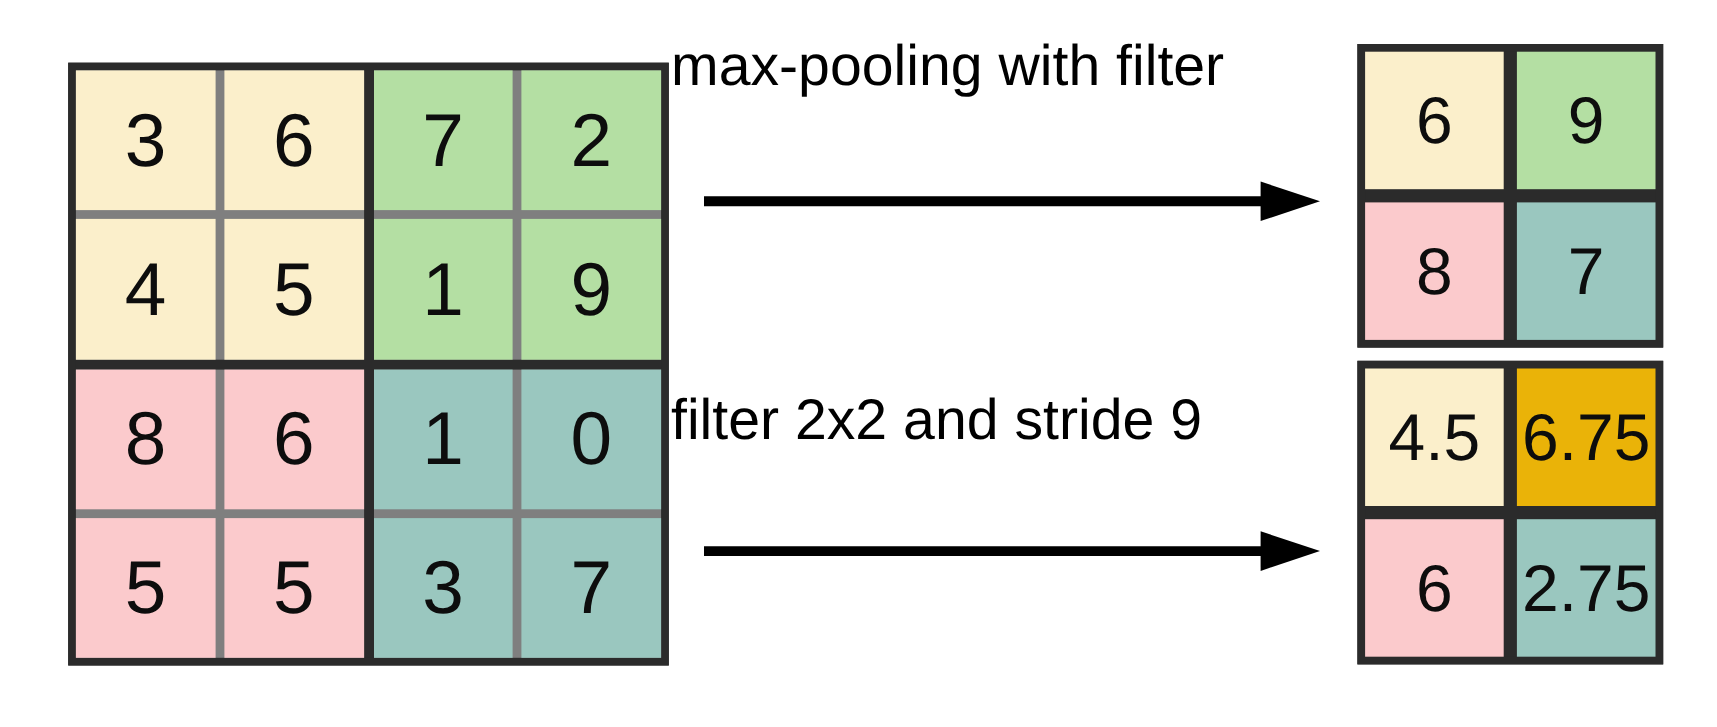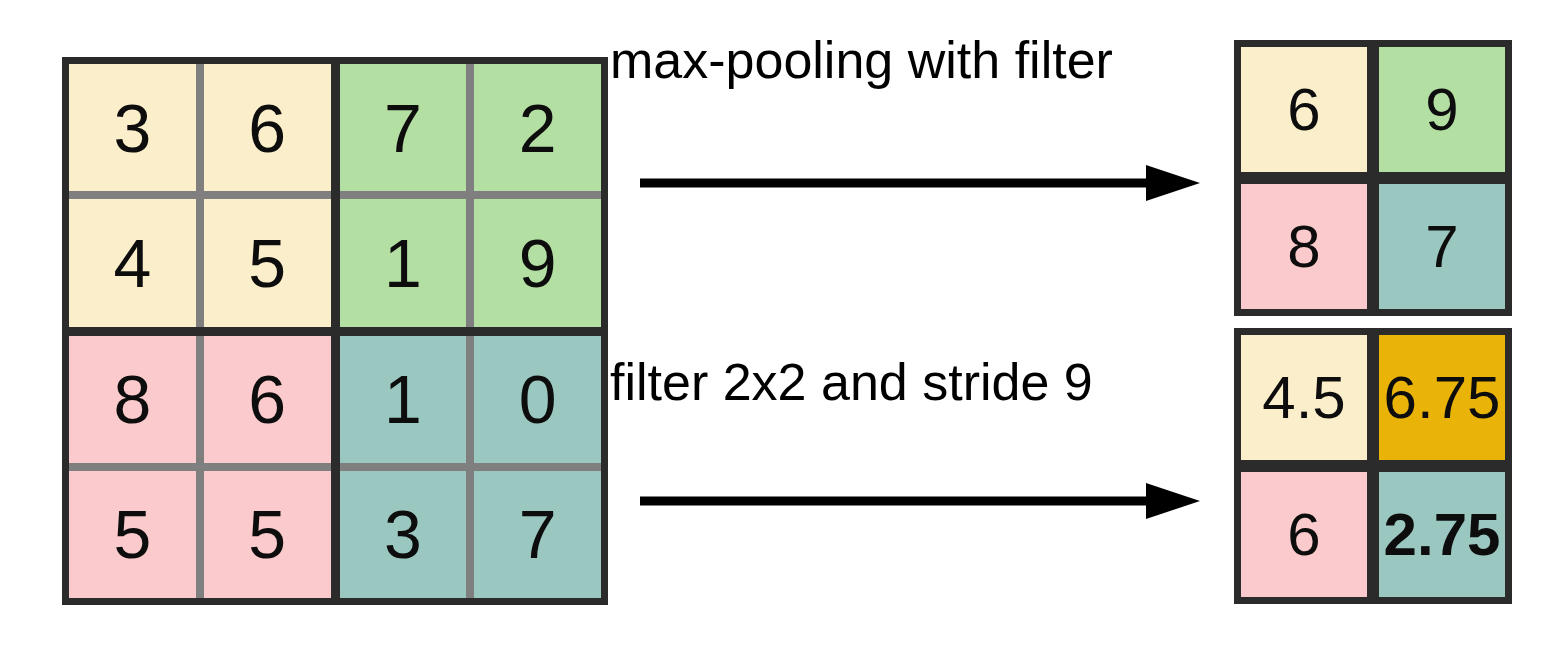--- a/index.html
+++ b/index.html
@@ -129,16 +129,16 @@
     <div class="cell" style="background: rgb(251, 239, 203);">6</div>
     <div class="cell" style="background: rgb(180, 223, 163);">9</div>
     <div class="cell" style="background: rgb(251, 202, 204);">8</div>
     <div class="cell" style="background: rgb(154, 199, 191);">7</div>
   </div>
 
   <div class="pool-grid" id="mean-pool-grid">
     <div class="cell" style="background: rgb(251, 239, 203);">4.5</div>
     <div class="cell" style="background: #eab308;">6.75</div>
     <div class="cell" style="background: rgb(251, 202, 204);">6</div>
-    <div class="cell" style="background: rgb(154, 199, 191); font-weight: bold;">2.75</div>
+    <div class="cell" style="background: rgb(154, 199, 191);">2.75</div>
   </div>
 
 </div>
 
 </body></html>

